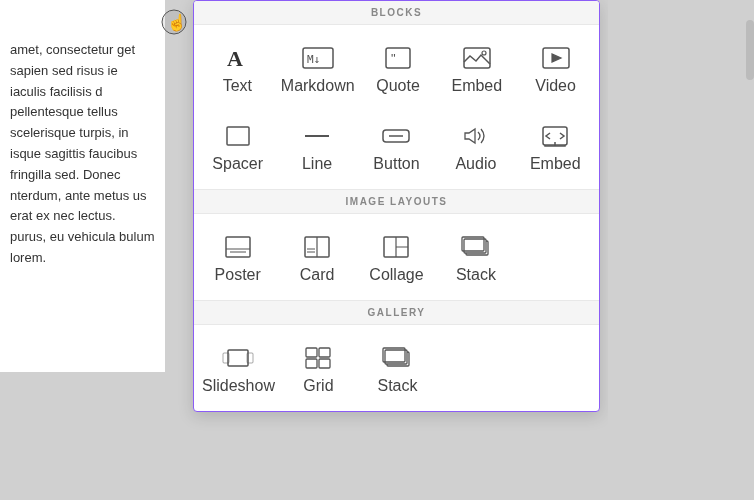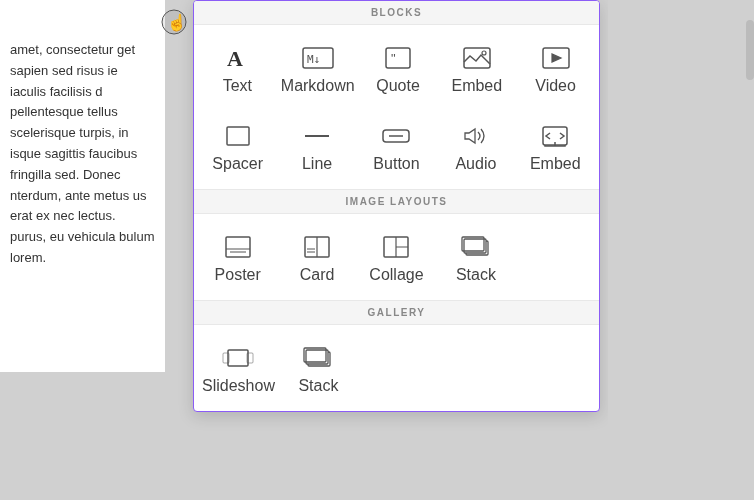--- a/index.html
+++ b/index.html
@@ -311,20 +311,31 @@
 
           <rect x="1" y="7" width="6" height="10" rx="1" stroke="#555" stroke-width="1" fill="none" opacity="0.5"></rect>
 
           <rect x="25" y="7" width="6" height="10" rx="1" stroke="#555" stroke-width="1" fill="none" opacity="0.5"></rect>
         </svg>
       </div>
       <span class="item-label">Slideshow</span>
     </div>
 
 
+    <div class="grid-item">
+      <div class="icon-wrap">
+        <svg width="28" height="24" viewBox="0 0 28 24" fill="none">
+          <rect x="2" y="2" width="11" height="9" rx="1" stroke="#555" stroke-width="1.3" fill="none"></rect>
+          <rect x="15" y="2" width="11" height="9" rx="1" stroke="#555" stroke-width="1.3" fill="none"></rect>
+          <rect x="2" y="13" width="11" height="9" rx="1" stroke="#555" stroke-width="1.3" fill="none"></rect>
+          <rect x="15" y="13" width="11" height="9" rx="1" stroke="#555" stroke-width="1.3" fill="none"></rect>
+        </svg>
+      </div>
+      <span class="item-label">Grid</span>
+    </div>
 
     <div class="grid-item">
       <div class="icon-wrap">
         <svg width="30" height="24" viewBox="0 0 30 24" fill="none">
           <rect x="5" y="6" width="22" height="14" rx="1" stroke="#555" stroke-width="1.3" fill="white"></rect>
           <rect x="3" y="4" width="22" height="14" rx="1" stroke="#555" stroke-width="1.3" fill="white"></rect>
           <rect x="1" y="2" width="22" height="14" rx="1" stroke="#555" stroke-width="1.3" fill="none"></rect>
         </svg>
       </div>
       <span class="item-label">Stack</span>

